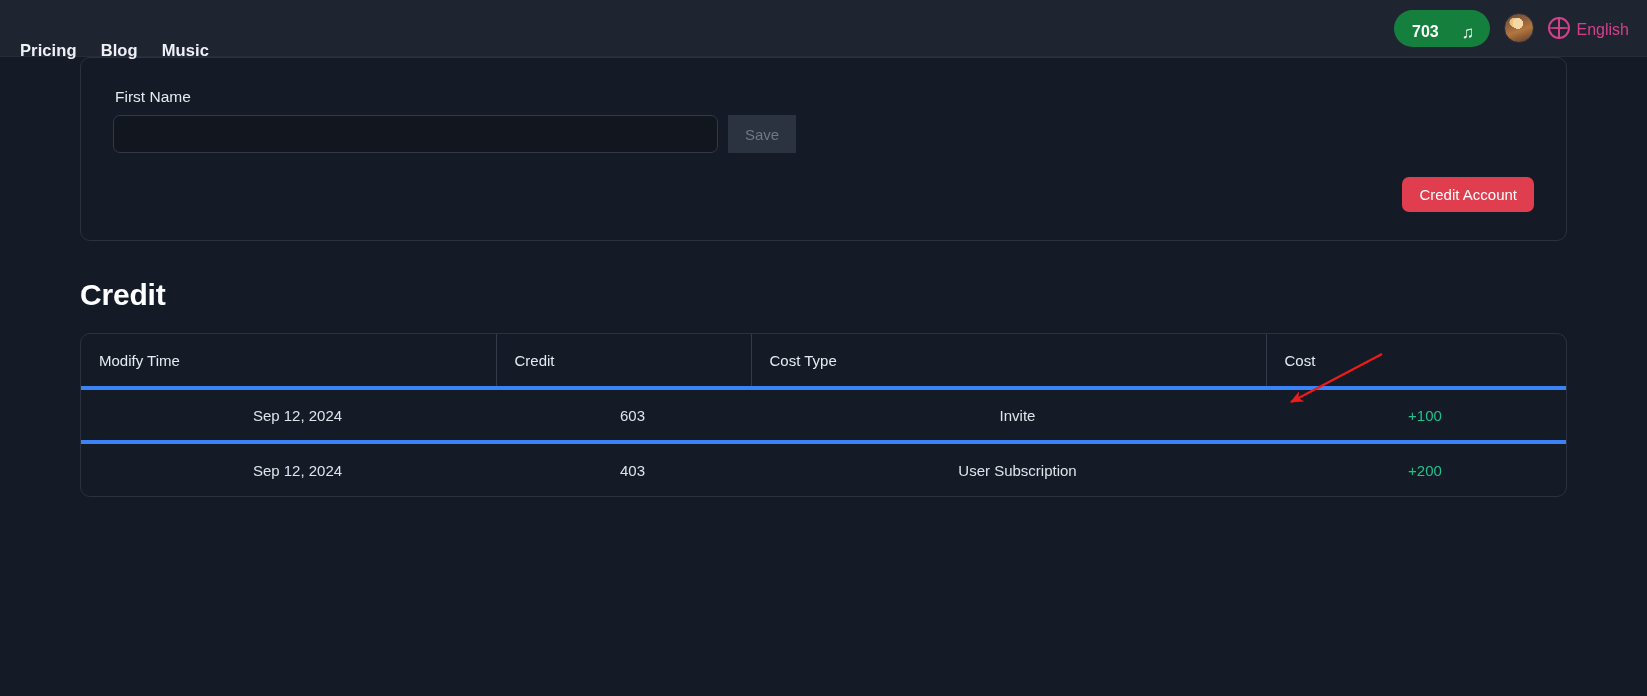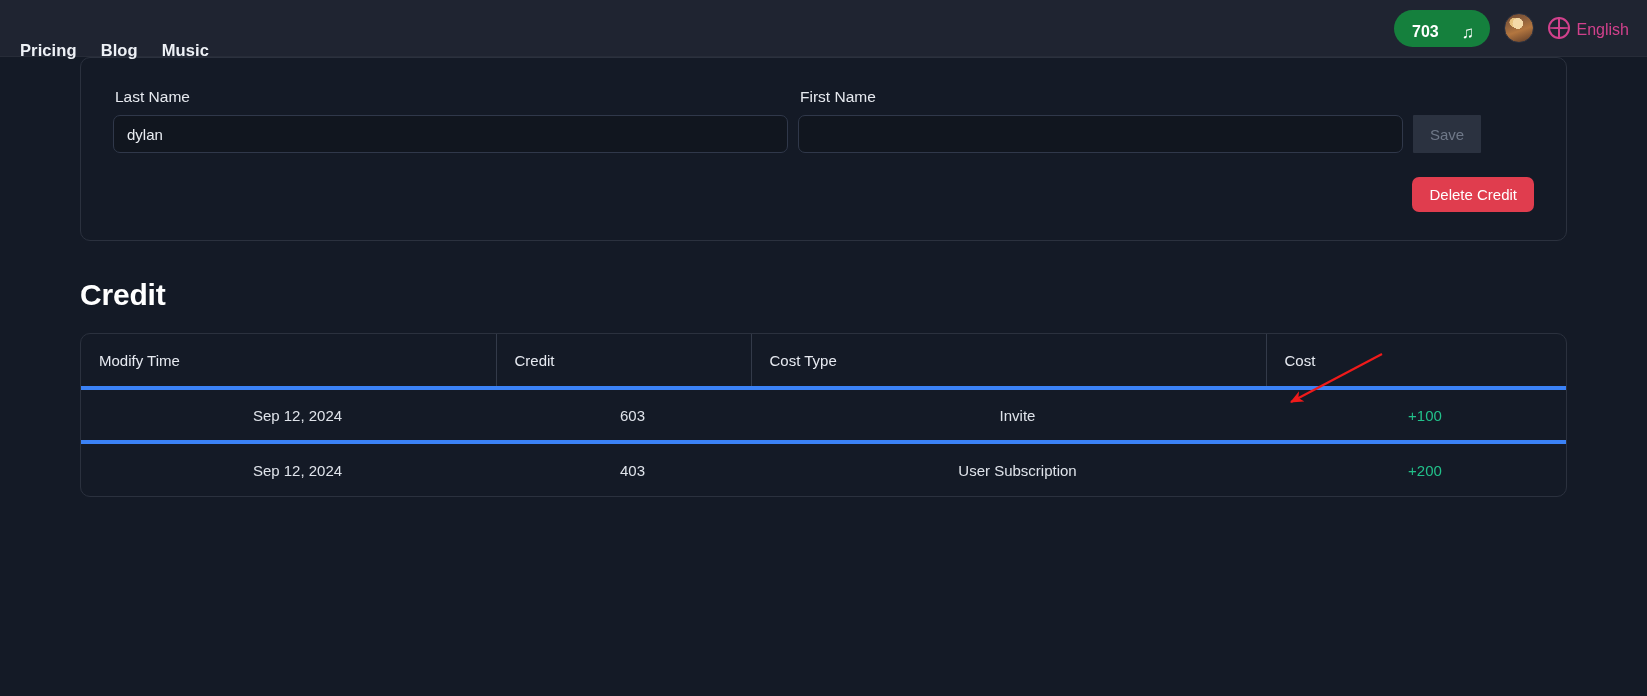--- a/index.html
+++ b/index.html
@@ -206,34 +206,30 @@
       <span class="lang-label">English</span>
     </div>
   </div>
 </div>
 
 <div class="page">
 
 
   <div class="panel">
     <div class="field-row">
-      <div class="field last">
-        <span class="field-label">Last Name</span>
-        <input class="input" type="text" value="dylan" style="">
-      </div>
       <div class="field first">
         <span class="field-label">First Name</span>
         <input class="input" type="text" value="" style="">
       </div>
       <button class="save-btn">Save</button>
     </div>
 
 
     <div class="delete-row">
-      <button class="delete-btn">Delete Credit</button>
+      <button class="delete-btn">Credit Account</button>
     </div>
   </div>
 
   <div class="section-title">Credit</div>
 
   <div class="table-wrap">
     <table>
       <thead>
         <tr>
           <th class="c-time">Modify Time</th>

